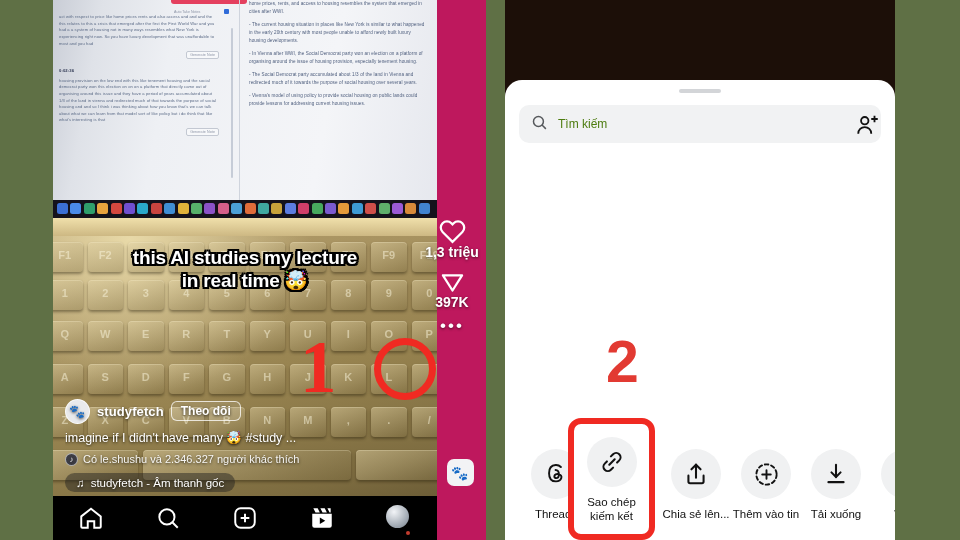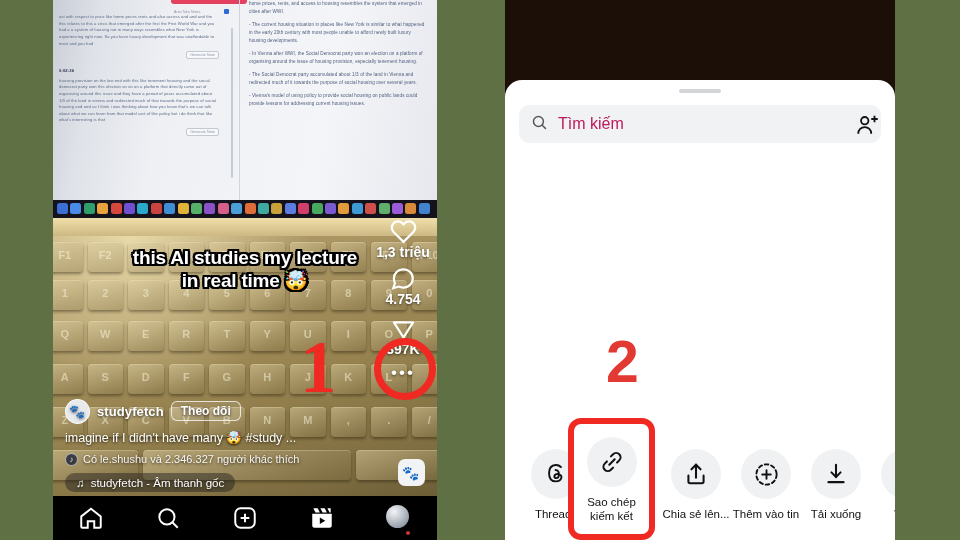--- a/index.html
+++ b/index.html
@@ -6,22 +6,22 @@
   html, body {
     width: 960px; height: 540px;
     font-family: "Liberation Sans", sans-serif;
     overflow: hidden;
   }
   body { background: #5f7045; position: relative; }
 
   
   #left-panel {
     position: absolute; left: 53px; top: 0;
-    width: 384px; height: 540px;
-    background: #8b5cf6; overflow: hidden;
+    width: 433px; height: 540px;
+    background: #be185d; overflow: hidden;
   }
   
   .doc-shot {
     position: absolute; left: 0; top: 0; width: 384px; height: 202px;
     background: linear-gradient(100deg,#c9cdd6 0%,#dfe2e8 12%,#eef0f4 30%,#f4f5f8 70%,#e6e8ee 100%);
     overflow: hidden;
   }
   .doc-col { position: absolute; font-size: 4.1px; line-height: 1.62;
     color: #5a6a86; letter-spacing: .1px; }
   .doc-col.l { left: 6px; top: 14px; width: 160px; }
@@ -112,21 +112,21 @@
 
   
   #right-panel { position:absolute; left:505px; top:0; width:390px; height:540px;
     background:#1c0f08; overflow:hidden; }
   .sheet { position:absolute; left:0; top:80px; width:390px; height:460px;
     background:#fff; border-radius:17px 17px 0 0; }
   .grabber { width:42px; height:4px; border-radius:3px; background:#d3d5d8;
     margin:9px auto 0; }
   .search-bar { margin:12px 14px 0; height:38px; border-radius:10px; background:#f1f2f3;
     display:flex; align-items:center; padding:0 12px; gap:10px; }
-  .search-ph { font-size:16px; color:#be185d; }
+  .search-ph { font-size:12px; color:#4d7c0f; }
   .add-person { position:absolute; right:14px; top:32px; }
 
   .share-row { position:absolute; left:0; bottom:4px; width:390px;
     display:flex; gap:0; padding-left:16px; }
   .share-item { width:70px; text-align:center; flex:none; }
   .share-ico { width:50px; height:50px; border-radius:50%; background:#f0f1f2;
     margin:0 auto 8px; display:flex; align-items:center; justify-content:center; }
   .share-lbl { font-size:11.5px; color:#121212; line-height:1.25;
     white-space:pre-line; }
 
@@ -281,28 +281,20 @@
 
   <div class="rail">
     <div class="item">
       <span>
         <svg width="27" height="27" viewBox="0 0 24 24" fill="none" stroke="#fff" stroke-width="2">
           <path d="M20.8 4.6a5.5 5.5 0 0 0-7.8 0L12 5.7l-1-1.1a5.5 5.5 0 0 0-7.8 7.8l1.1 1.1L12 21.2l7.7-7.7 1.1-1.1a5.5 5.5 0 0 0 0-7.8z"></path>
         </svg>
       </span>
       <div class="cnt">1,3 triệu</div>
     </div>
-    <div class="item">
-      <span>
-        <svg width="26" height="26" viewBox="0 0 24 24" fill="none" stroke="#fff" stroke-width="2">
-          <path d="M21 11.5a8.4 8.4 0 0 1-9 8.4 9 9 0 0 1-3.9-.9L3 20.5l1.6-4.6A8.4 8.4 0 0 1 3.6 11.5a8.4 8.4 0 0 1 8.4-8.4 8.4 8.4 0 0 1 9 8.4z"></path>
-        </svg>
-      </span>
-      <div class="cnt">4.754</div>
-    </div>
     <div class="item" style="margin-top:8px;">
       <span>
         <svg width="27" height="27" viewBox="0 0 24 24" fill="none" stroke="#fff" stroke-width="2" stroke-linejoin="round">
           <path d="M3.5 6.5h17L12 20z"></path>
         </svg>
       </span>
       <div class="cnt">397K</div>
     </div>
     <div class="item" style="margin-top:6px;">
       <span style="font-size:17px;letter-spacing:2px;">•••</span>

